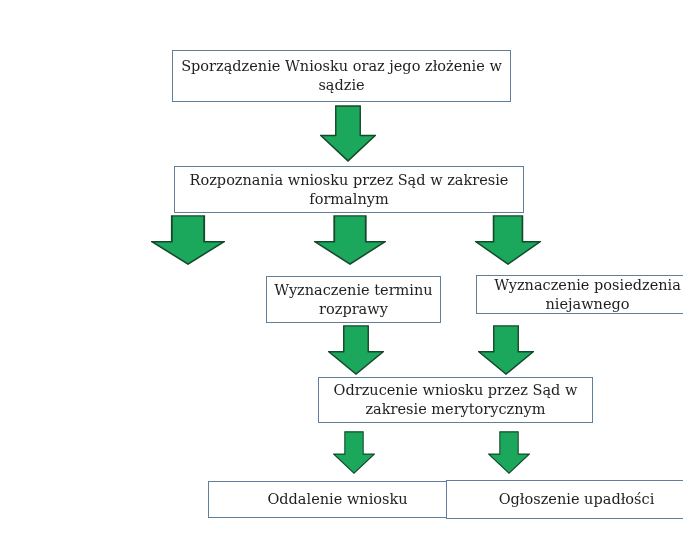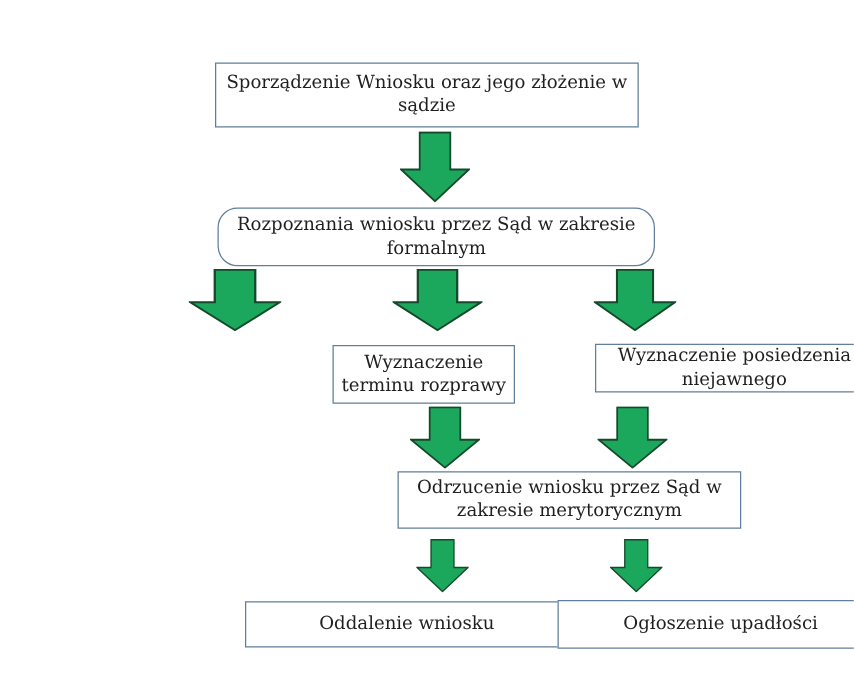--- a/index.html
+++ b/index.html
@@ -38,30 +38,30 @@
     stroke-linejoin:miter;
   }
 </style>
 </head>
 <body>
 
 <div id="canvas">
 
   <div class="node" style="left:136px;top:50px;width:339px;height:52px;">Sporządzenie Wniosku oraz jego złożenie w sądzie</div>
 
-  <div class="node" style="left:138px;top:166px;width:350px;height:47px;border-radius:16px;">Rozpoznania wniosku przez Sąd w zakresie formalnym</div>
+  <div class="node" style="left:138px;top:166px;width:350px;height:47px;">Rozpoznania wniosku przez Sąd w zakresie formalnym</div>
 
 
-  <div class="node" style="left:230px;top:276px;width:146px;height:47px;">Wyznaczenie terminu rozprawy</div>
+  <div class="node" style="left:230px;top:276px;width:175px;height:47px;">Wyznaczenie terminu rozprawy</div>
 
   <div class="node" style="left:440px;top:275px;width:223px;height:39px;">Wyznaczenie posiedzenia niejawnego</div>
 
   <div class="node" style="left:282px;top:377px;width:275px;height:46px;">Odrzucenie wniosku przez Sąd w zakresie merytorycznym</div>
 
-  <div class="node" style="left:160px;top:481px;width:259px;height:37px;">Oddalenie wniosku</div>
+  <div class="node" style="left:172px;top:481px;width:259px;height:37px;">Oddalenie wniosku</div>
 
   <div class="node" style="left:410px;top:480px;width:261px;height:39px;">Ogłoszenie upadłości</div>
 
   <svg class="arrow" style="left:284px;top:105px;" width="56" height="57" viewBox="0 0 64 56" preserveAspectRatio="none">
     <polygon points="18,1 46,1 46,30 63,30 32,55 1,30 18,30"></polygon>
   </svg>
 
   <svg class="arrow" style="left:115px;top:215px;" width="74" height="50" viewBox="0 0 64 56" preserveAspectRatio="none">
     <polygon points="18,1 46,1 46,30 63,30 32,55 1,30 18,30"></polygon>
   </svg>

